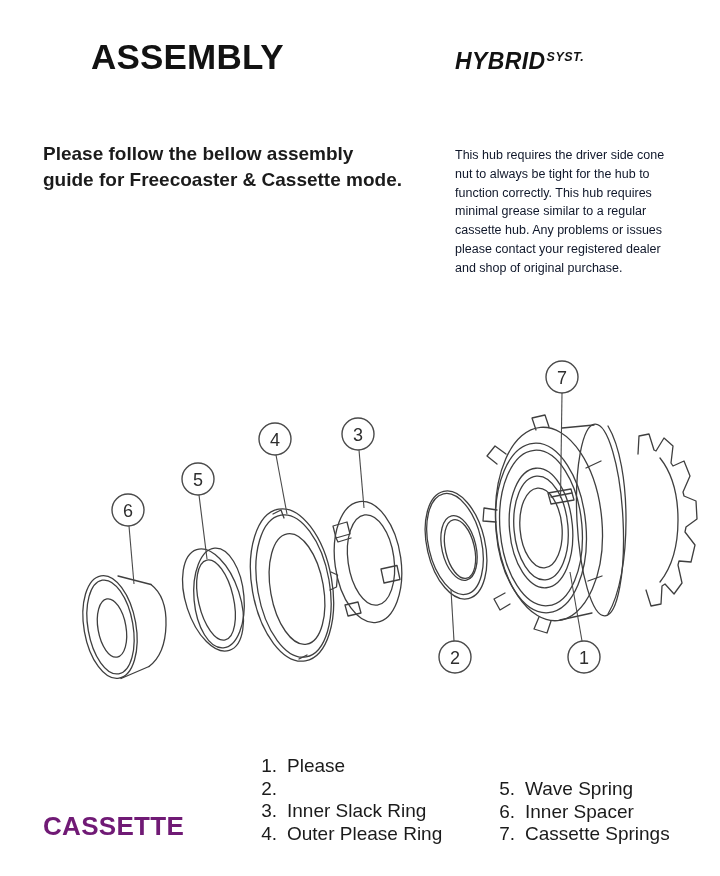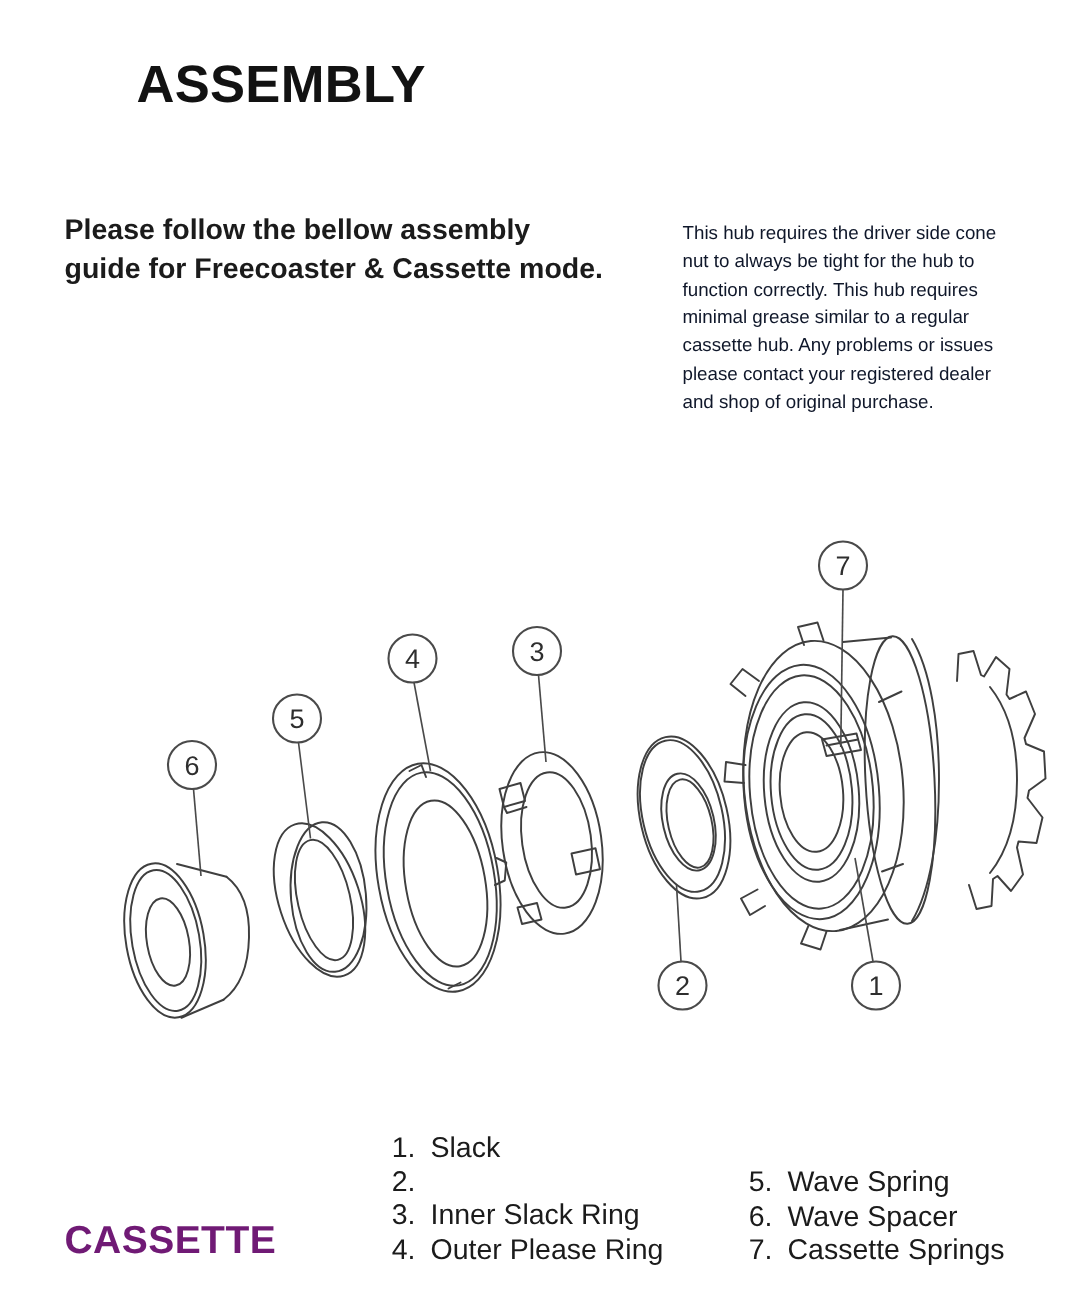--- a/index.html
+++ b/index.html
@@ -50,20 +50,23 @@
 </style>
 </head>
 <body>
 
 <div class="page">
 
   <h1 class="title">
     <span>ASSEMBLY</span><br>
   </h1>
 
+  <div class="brand">
+    <span class="brand-name">HYBRID</span><span class="brand-suffix">SYST.</span>
+  </div>
 
   <div class="intro">
     <div>Please follow the bellow assembly guide for Freecoaster &amp; Cassette mode.</div>
   </div>
 
   <div class="note">This hub requires the driver side cone nut to always be tight for the hub to function correctly. This hub requires minimal grease similar to a regular cassette hub. Any problems or issues please contact your registered dealer and shop of original purchase.</div>
 
   <div class="diagram">
     <svg width="720" height="400" viewBox="0 0 720 400">
 
@@ -174,21 +177,21 @@
       <g>
         <circle class="callout-circle" cx="584" cy="309" r="16"></circle>
         <text class="callout-num" x="584" y="315.5">1</text>
       </g>
     </svg>
   </div>
 
   <div class="parts-col parts-col-1">
     <div class="part-row">
       <span class="part-num">1.</span>
-      <span class="part-label">Slack</span>
+      <span class="part-label">Please</span>
     </div>
     <div class="part-row">
       <span class="part-num">2.</span>
     </div>
     <div class="part-row">
       <span class="part-num">3.</span>
       <span class="part-label">Inner Slack Ring</span>
     </div>
     <div class="part-row">
       <span class="part-num">4.</span>
@@ -196,21 +199,21 @@
     </div>
   </div>
 
   <div class="parts-col parts-col-2">
     <div class="part-row">
       <span class="part-num">5.</span>
       <span class="part-label">Wave Spring</span>
     </div>
     <div class="part-row">
       <span class="part-num">6.</span>
-      <span class="part-label">Wave Spacer</span>
+      <span class="part-label">Inner Spacer</span>
     </div>
     <div class="part-row">
       <span class="part-num">7.</span>
       <span class="part-label">Cassette Springs</span>
     </div>
   </div>
 
   <div class="mode-label">CASSETTE</div>
 
 </div>

